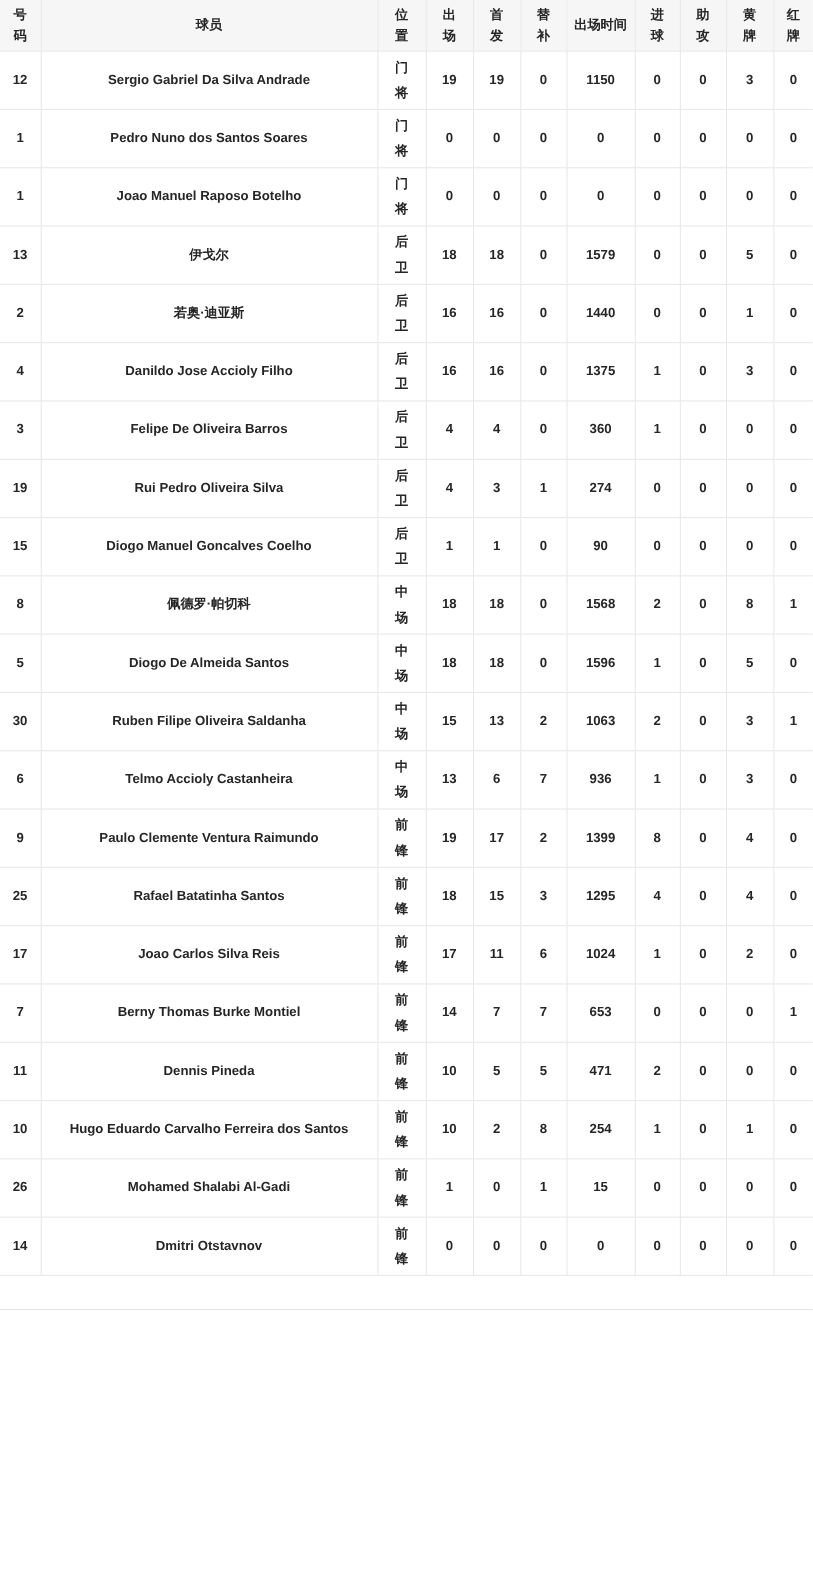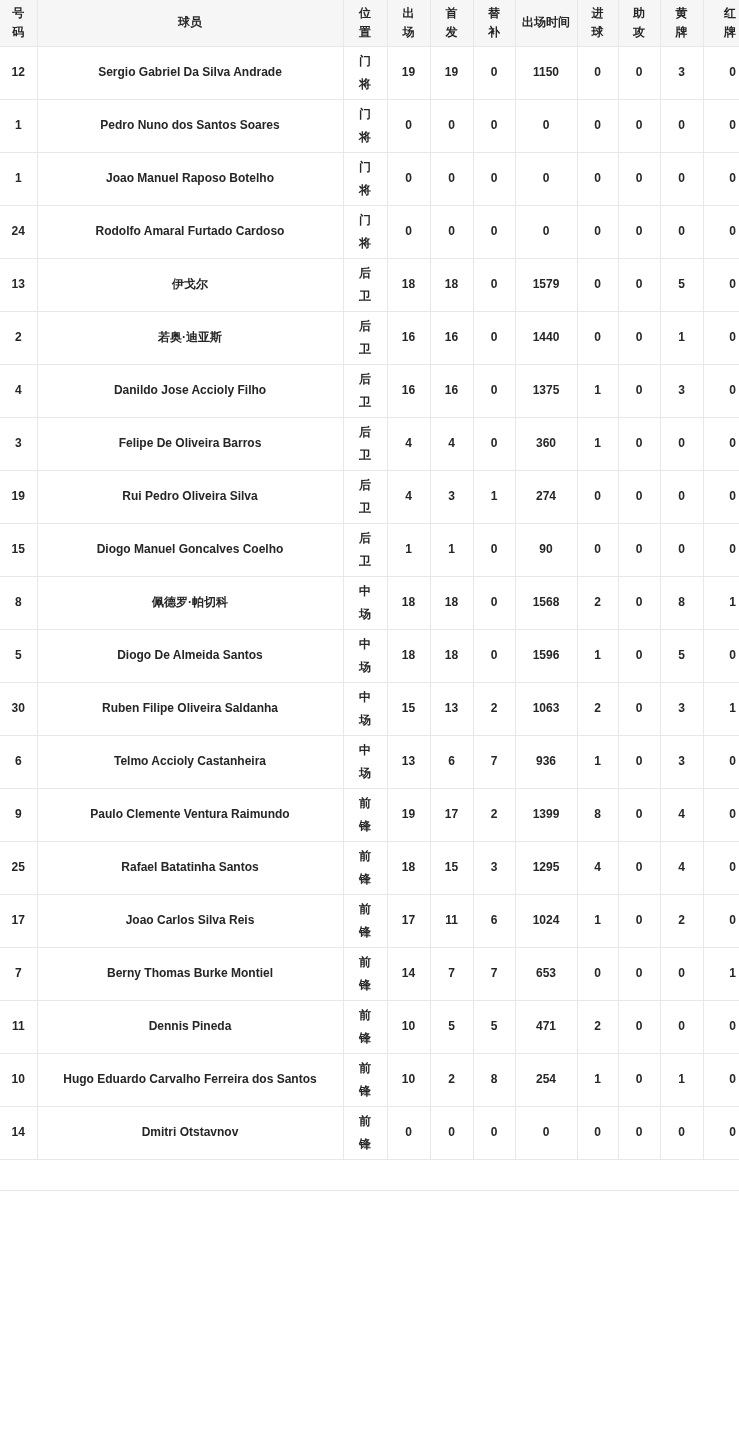--- a/index.html
+++ b/index.html
@@ -19,21 +19,21 @@
     border: 1px solid #e8e8e8;
     text-align: center;
     vertical-align: middle;
     font-size: 12px;
     font-weight: 700;
     color: #262626;
     padding: 0 3px;
     overflow: hidden;
   }
   table.stats th:first-child, table.stats td:first-child { border-left: 0; margin-top: 44px; }
-  table.stats th:last-child,  table.stats td:last-child  { border-right: 0; text-align: right; }
+  table.stats th:last-child,  table.stats td:last-child  { border-right: 0; }
   table.stats thead th { border-top: 0; }
 
   table.stats thead th {
     height: 46px;
     background: #f6f6f6;
     line-height: 19px;
     white-space: nowrap;
   }
   table.stats tbody td {
     height: 53px;
@@ -121,33 +121,20 @@
         <td>0</td>
         <td>0</td>
         <td>0</td>
         <td>0</td>
         <td>0</td>
         <td>0</td>
         <td>0</td>
         <td>0</td>
       </tr>
       <tr>
-        <td>24</td>
-        <td>Rodolfo Amaral Furtado Cardoso</td>
-        <td><span class="zh2">门将</span></td>
-        <td>0</td>
-        <td>0</td>
-        <td>0</td>
-        <td>0</td>
-        <td>0</td>
-        <td>0</td>
-        <td>0</td>
-        <td>0</td>
-      </tr>
-      <tr>
         <td>13</td>
         <td>伊戈尔</td>
         <td><span class="zh2">后卫</span></td>
         <td>18</td>
         <td>18</td>
         <td>0</td>
         <td>1579</td>
         <td>0</td>
         <td>0</td>
         <td>5</td>
@@ -342,20 +329,33 @@
         <td>10</td>
         <td>2</td>
         <td>8</td>
         <td>254</td>
         <td>1</td>
         <td>0</td>
         <td>1</td>
         <td>0</td>
       </tr>
       <tr>
+        <td>26</td>
+        <td>Mohamed Shalabi Al-Gadi</td>
+        <td><span class="zh2">前锋</span></td>
+        <td>1</td>
+        <td>0</td>
+        <td>1</td>
+        <td>15</td>
+        <td>0</td>
+        <td>0</td>
+        <td>0</td>
+        <td>0</td>
+      </tr>
+      <tr>
         <td>14</td>
         <td>Dmitri Otstavnov</td>
         <td><span class="zh2">前锋</span></td>
         <td>0</td>
         <td>0</td>
         <td>0</td>
         <td>0</td>
         <td>0</td>
         <td>0</td>
         <td>0</td>

